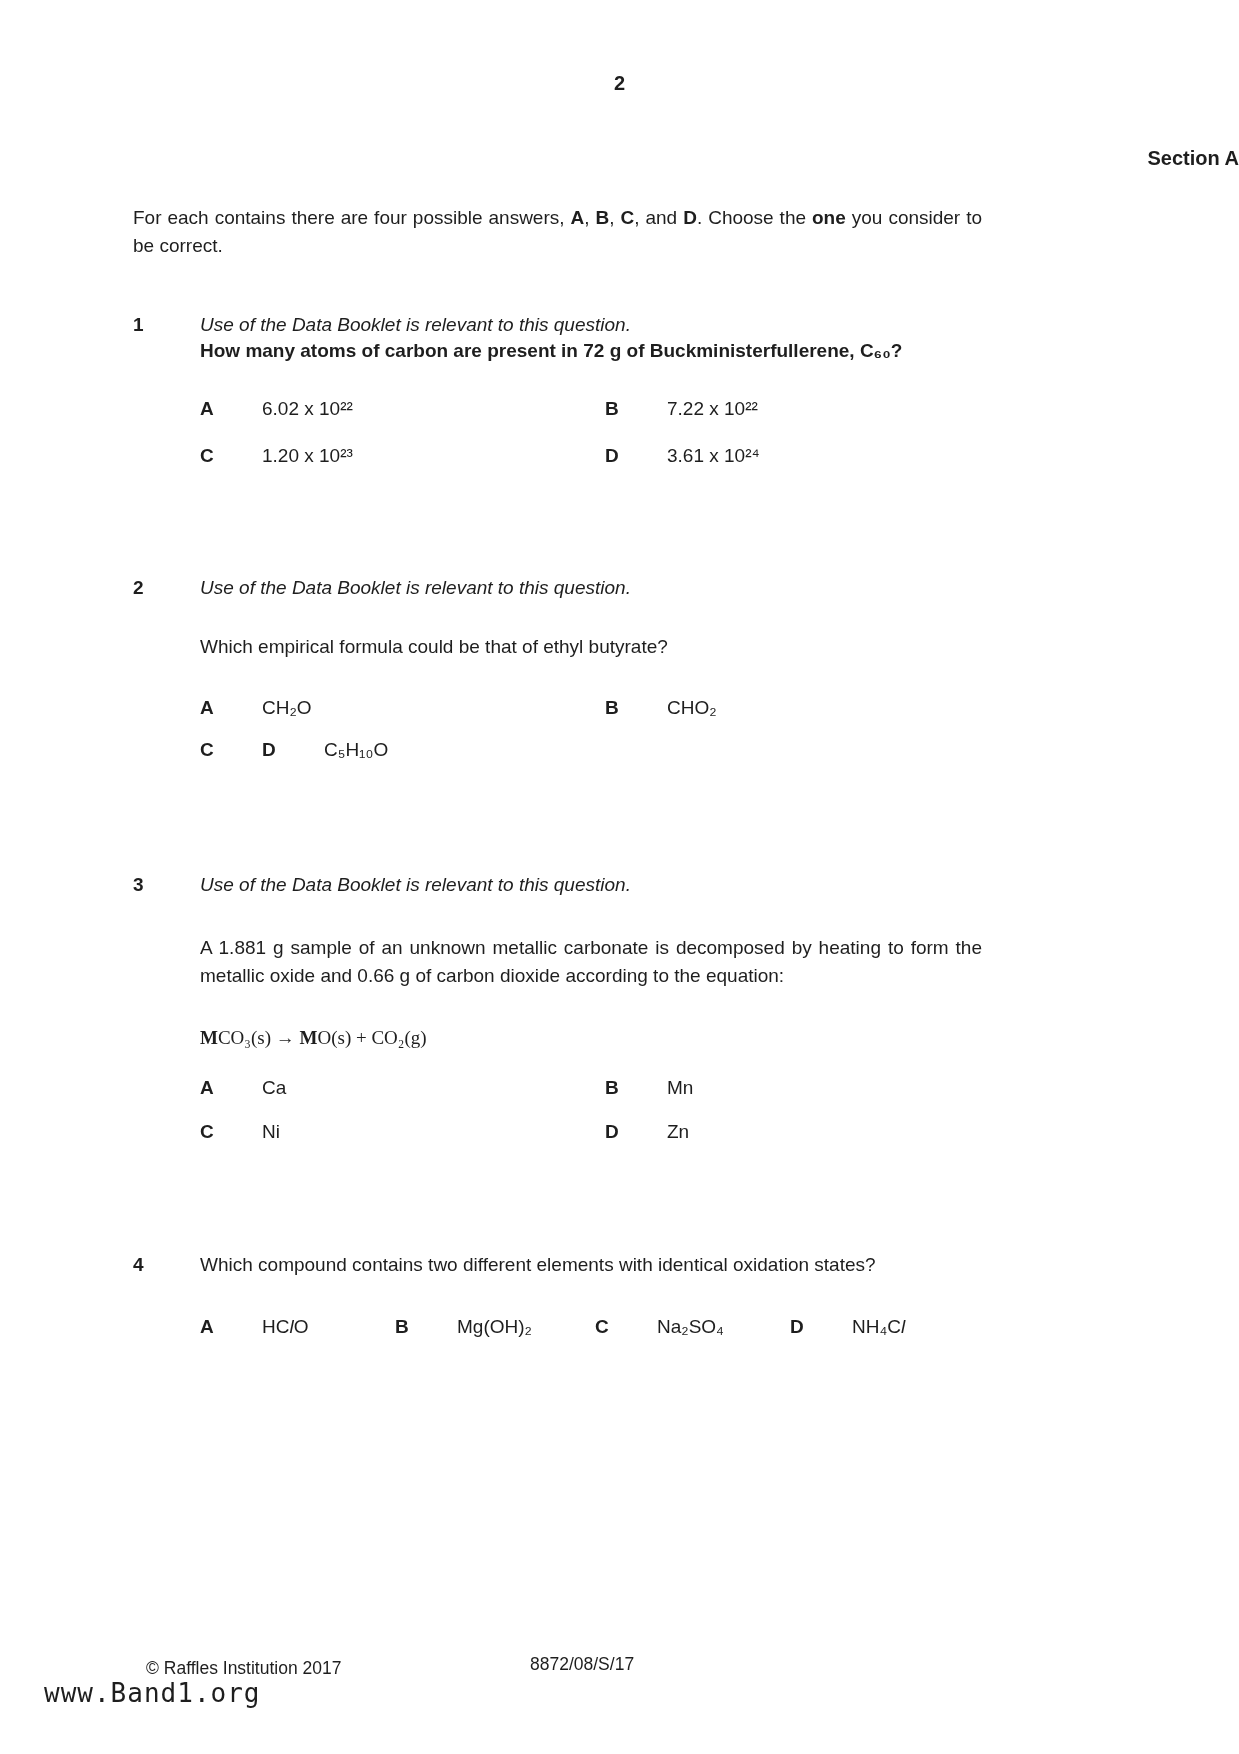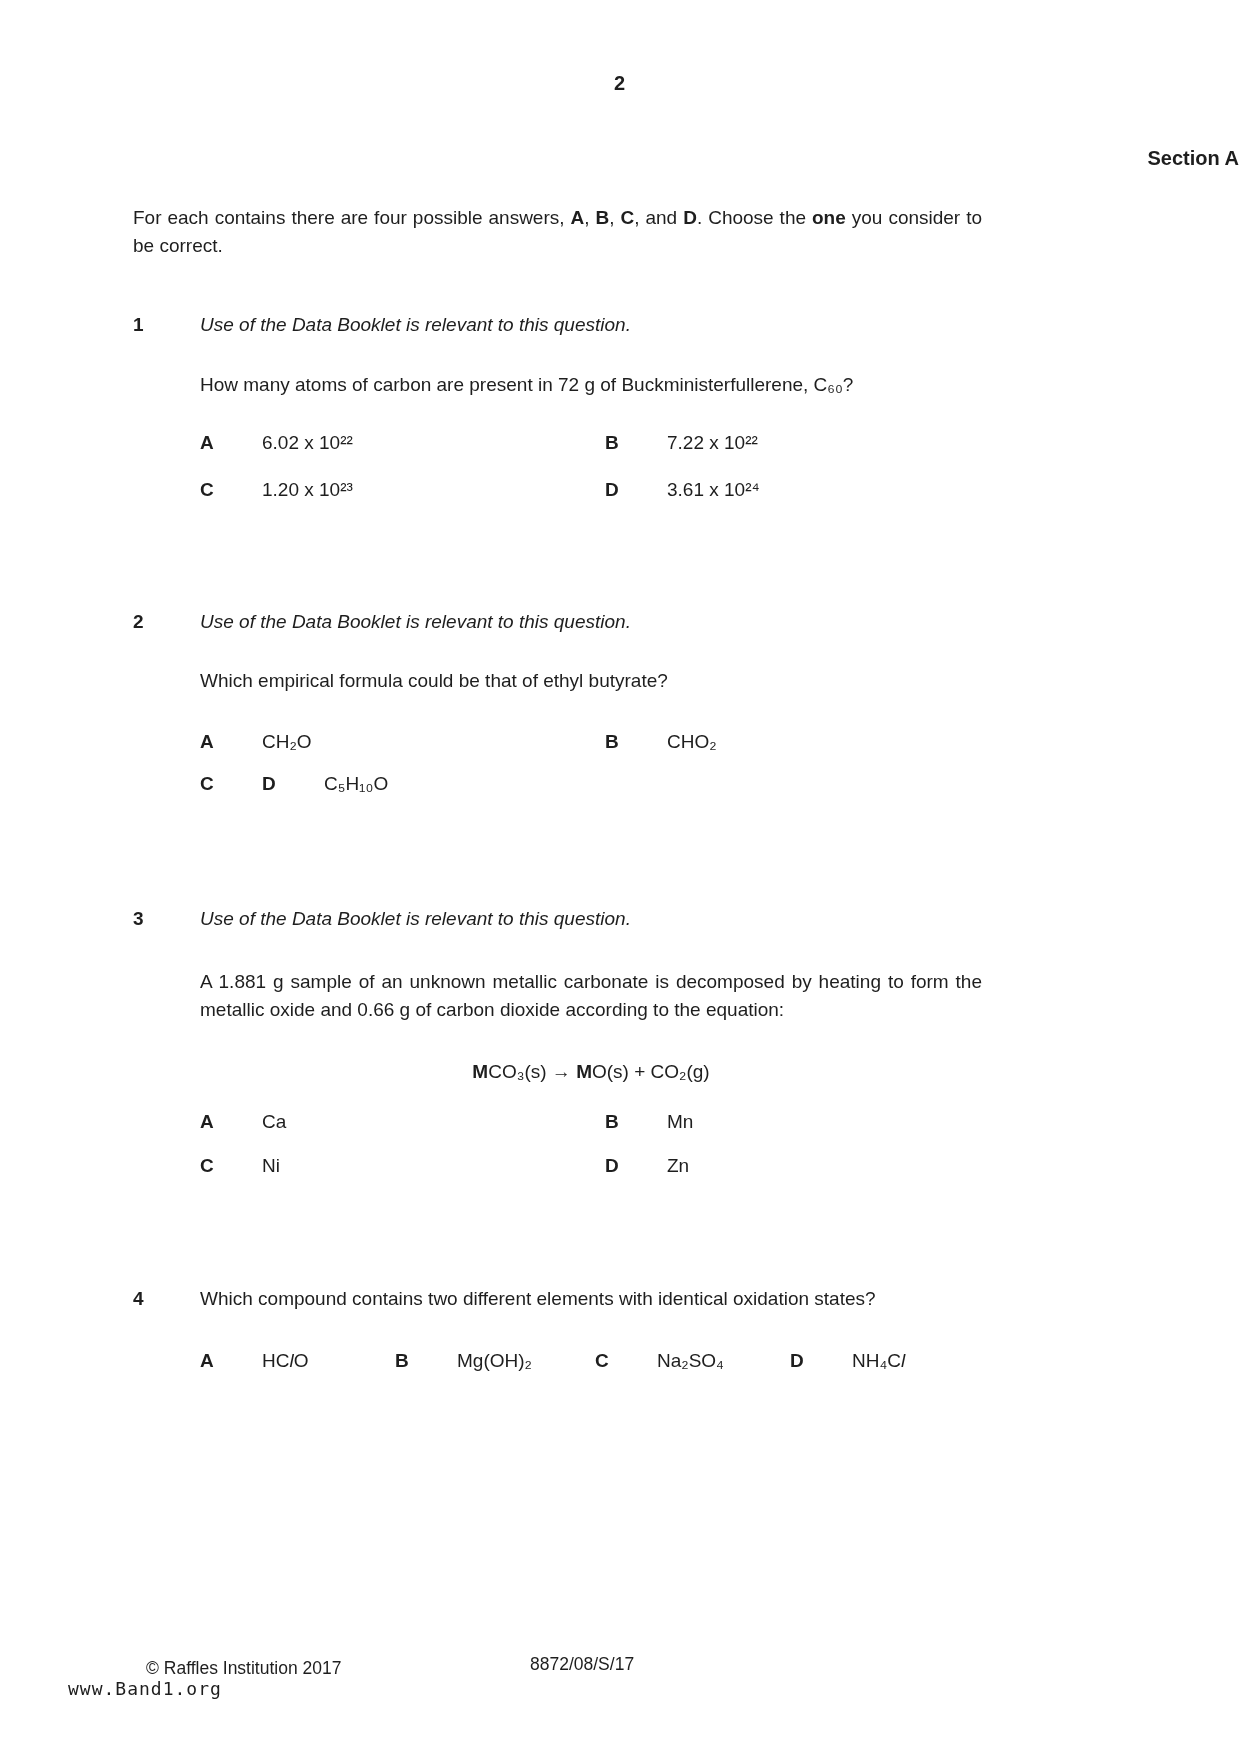--- a/index.html
+++ b/index.html
@@ -53,35 +53,35 @@
   }
   .qbody{
     flex:1;
     line-height:26px;
   }
   .preamble{
     font-style:italic;
     line-height:26px;
   }
   .qtext{line-height:26px;}
-  .mt34{margin-top:34px;}
+  .mt34{font-weight:bold;}
   .mt32{margin-top:32px;}
   .mt21{margin-top:21px;}
   .mt35{margin-top:35px;}
   .mt33{margin-top:33px;}
   .mt36{margin-top:36px;}
   .mt39{margin-top:39px;}
   .mt24{margin-top:24px;}
   .mt18{margin-top:18px;}
   .mt16{margin-top:16px;}
   .lines{line-height:28px;}
   .just{text-align:justify;}
   .equation{
-    text-align:center;
-    line-height:26px;
+    line-height:26px;
+    font-family:Liberation Serif, serif;
   }
   .optrow{
     display:flex;
     line-height:26px;
   }
   .optletter{
     width:62px;
     flex-shrink:0;
     font-weight:700;
   }
@@ -101,23 +101,22 @@
     font-size:17.5px;
     line-height:24px;
   }
   .footer .copyright{position:absolute;left:146px;top:4px;}
   .footer .paper-code{position:absolute;left:530px;top:0;}
   .watermark{
     position:absolute;
     left:44px;
     top:1678px;
     font-family:"DejaVu Sans Mono", monospace;
-    font-size:18px;
+    font-size:26px;
     letter-spacing:1px;
-    margin-left:24px;
   }
 </style>
 </head>
 <body>
 
 <div class="page-number">2</div>
 
 <div class="section-title">Section A</div>
 
 <div class="content">

